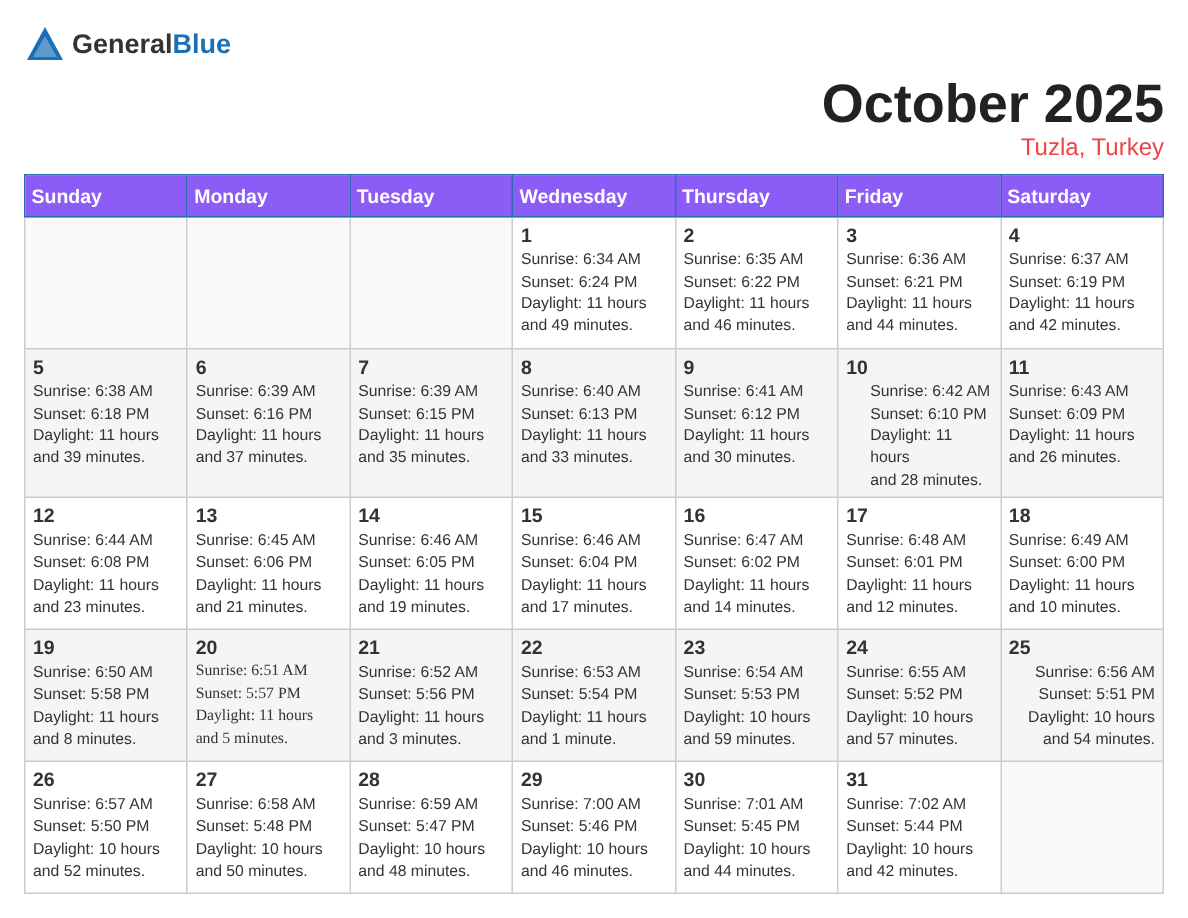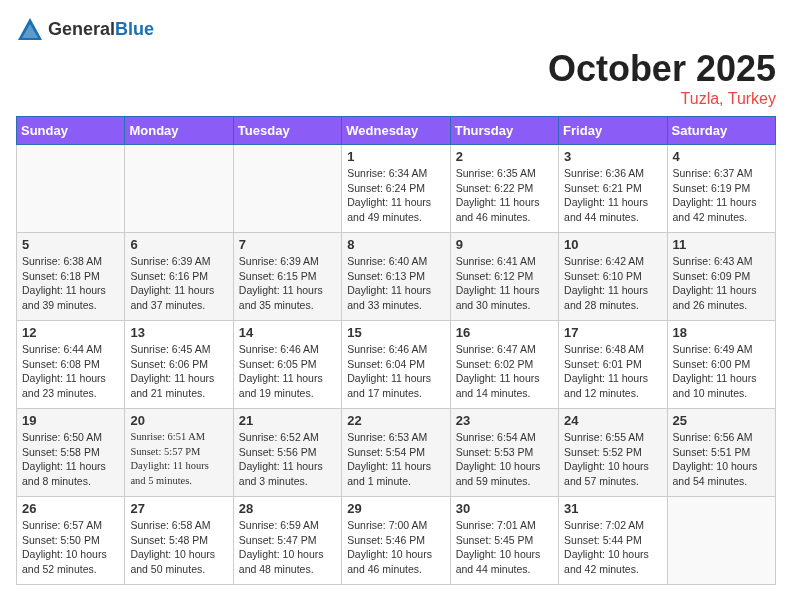--- a/index.html
+++ b/index.html
@@ -189,21 +189,21 @@
         </td>
         <td>
           <span class="day-num">9</span>
           <div class="day-info" style="white-space: pre-line;">Sunrise: 6:41 AM
 Sunset: 6:12 PM
 Daylight: 11 hours
 and 30 minutes.</div>
         </td>
         <td>
           <span class="day-num">10</span>
-          <div class="day-info" style="white-space: pre-line;">Sunrise: 6:42 AM
+          <div class="day-info" style="white-space: pre-line; margin-left: 16px;">Sunrise: 6:42 AM
 Sunset: 6:10 PM
 Daylight: 11 hours
 and 28 minutes.</div>
         </td>
         <td>
           <span class="day-num">11</span>
           <div class="day-info" style="white-space: pre-line;">Sunrise: 6:43 AM
 Sunset: 6:09 PM
 Daylight: 11 hours
 and 26 minutes.</div>
@@ -298,21 +298,21 @@
         </td>
         <td>
           <span class="day-num">24</span>
           <div class="day-info" style="white-space: pre-line;">Sunrise: 6:55 AM
 Sunset: 5:52 PM
 Daylight: 10 hours
 and 57 minutes.</div>
         </td>
         <td>
           <span class="day-num">25</span>
-          <div class="day-info" style="white-space: pre-line;">Sunrise: 6:56 AM
+          <div class="day-info" style="white-space: pre-line; text-align: right;">Sunrise: 6:56 AM
 Sunset: 5:51 PM
 Daylight: 10 hours
 and 54 minutes.</div>
         </td>
       </tr>
       <tr>
         <td>
           <span class="day-num">26</span>
           <div class="day-info" style="white-space: pre-line;">Sunrise: 6:57 AM
 Sunset: 5:50 PM

